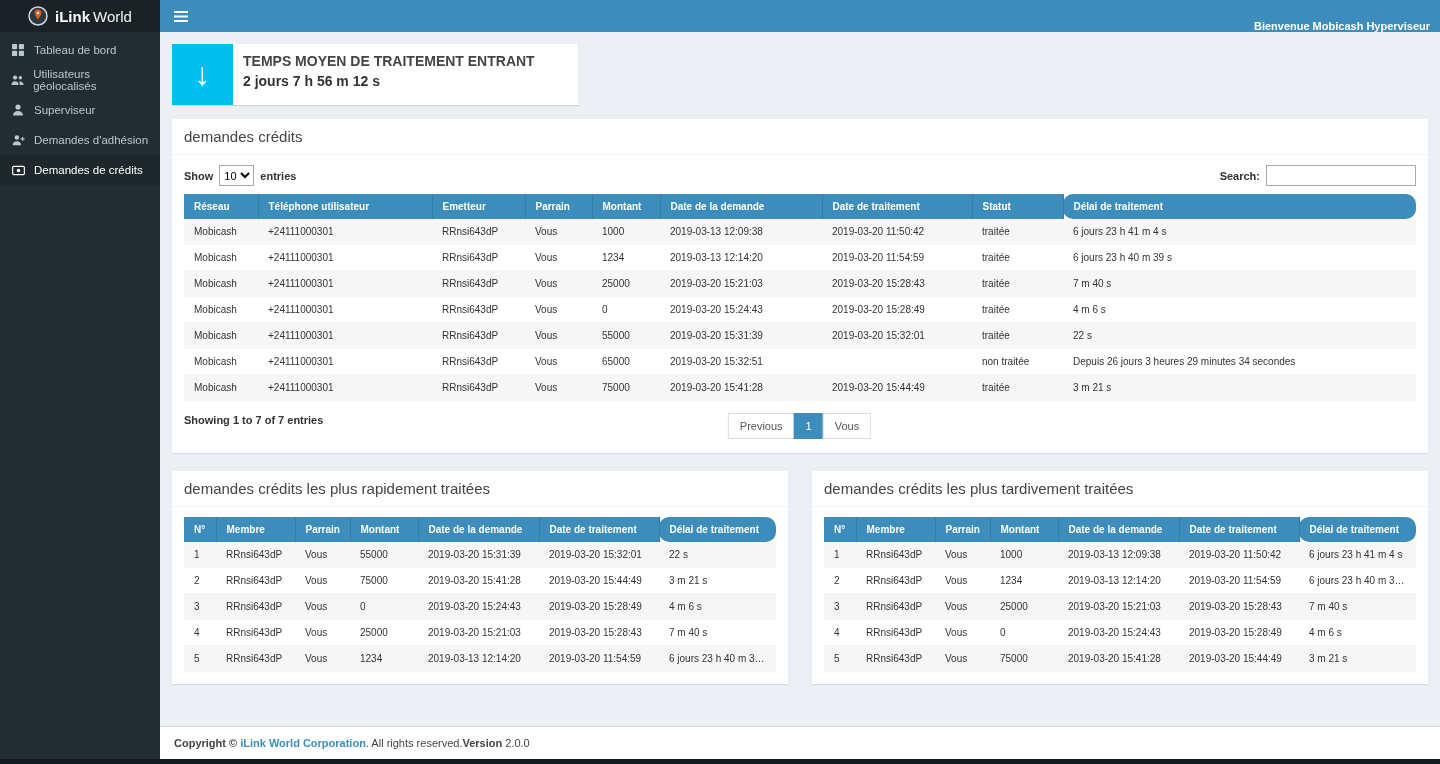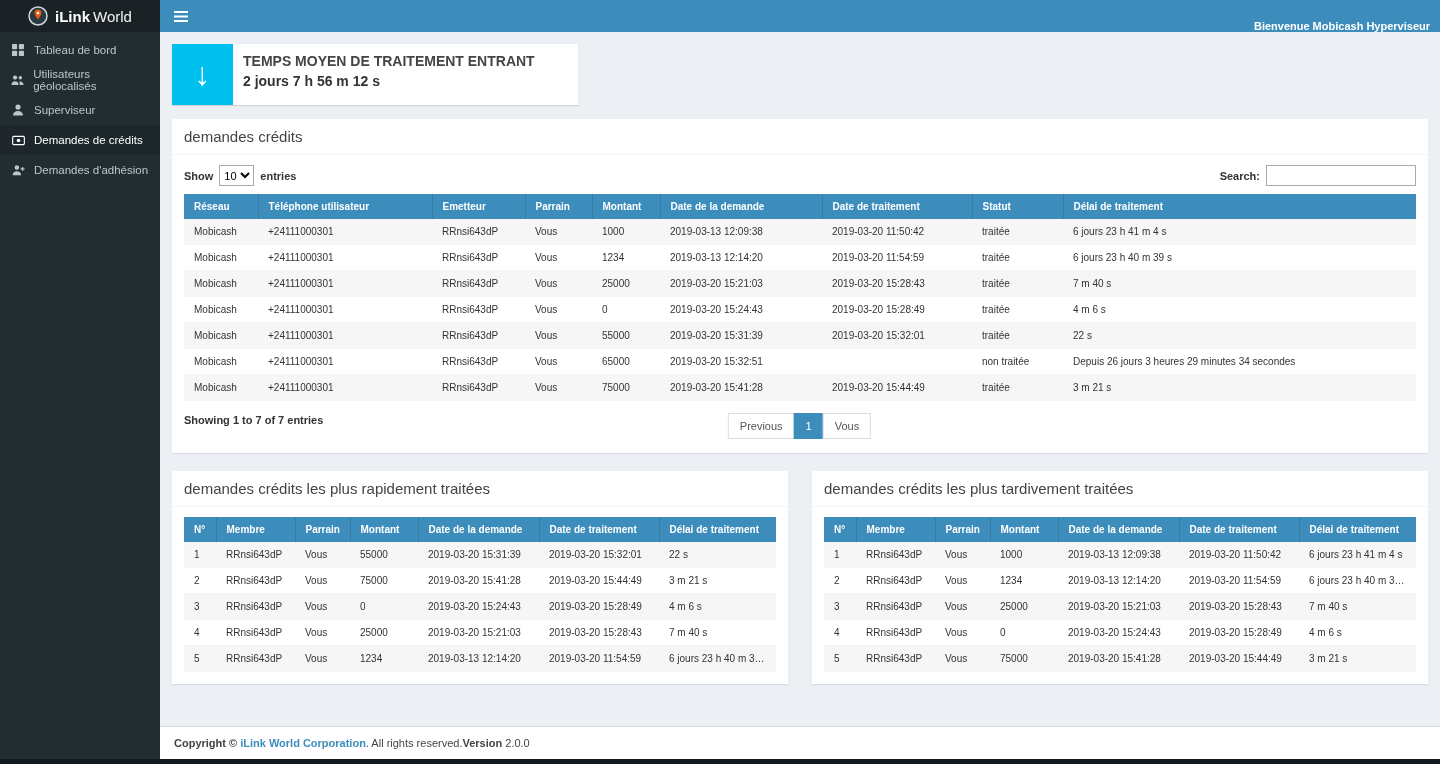--- a/index.html
+++ b/index.html
@@ -37,21 +37,21 @@
   .panel-title { padding:9px 12px; font-size:15px; color:#444; border-bottom:1px solid #f4f4f4; }
   .panel-body { padding:10px 12px 12px; }
 
   .dt-controls { display:flex; align-items:center; justify-content:space-between; margin-bottom:8px; font-size:11px; color:#333; font-weight:bold; }
   .show-group, .search-group { display:flex; align-items:center; gap:6px; }
   .len-select { font-size:11px; height:21px; border:1px solid #aaa; font-family:inherit; background:#fff; }
   .search-input { width:150px; height:21px; border:1px solid #aaa; padding:2px 5px; font-size:11px; font-family:inherit; }
 
   table { width:100%; border-collapse:collapse; table-layout:fixed; font-size:10px; }
   th { background:#3c8dbc; color:#fff; text-align:left; font-weight:bold; padding:7px 10px; border-right:1px solid #357ca5; white-space:nowrap; overflow:hidden; }
-  th:last-child { border-right:none; }
+  th:last-child { border-right:none;border-radius:10px; }
   td { padding:7px 10px; color:#333; border-bottom:1px solid #f4f4f4; white-space:nowrap; overflow:hidden; text-overflow:ellipsis; }
   tbody tr:nth-child(odd) { background:#f6f6f6; }
 
   .mc1{width:74px}.mc2{width:174px}.mc3{width:93px}.mc4{width:67px}.mc5{width:68px}.mc6{width:162px}.mc7{width:150px}.mc8{width:91px}
   .sc1{width:32px}.sc2{width:79px}.sc3{width:55px}.sc4{width:68px}.sc5{width:121px}.sc6{width:120px}
 
   .dt-footer { position:relative; margin-top:10px; height:30px; font-size:11px; }
   .dt-summary { font-weight:bold; color:#333; padding-top:3px; display:inline-block; }
   .paginate { position:absolute; left:50%; top:2px; transform:translateX(-50%); display:flex; }
   .page-btn { border:1px solid #ddd; background:#fff; color:#555; padding:6px 11px; font-size:11px; margin-left:-1px; cursor:pointer; }
@@ -106,38 +106,38 @@
       </div>
       <div class="nav-item">
         <span class="icon">
           <svg viewBox="0 0 14 14" width="12" height="12" fill="currentColor">
               <circle cx="7" cy="3.6" r="3"></circle>
               <path d="M1.2 13.5 c0-3.4 2.5-5.2 5.8-5.2 s5.8 1.8 5.8 5.2 z"></path>
             </svg>
         </span>
         <span>Superviseur</span>
       </div>
-      <div class="nav-item active">
-        <span class="icon">
-          <svg viewBox="0 0 16 12" width="13" height="11">
-              <rect x="0.8" y="1" width="14.4" height="10" rx="1.2" fill="none" stroke="currentColor" stroke-width="1.4"></rect>
-              <circle cx="8" cy="6" r="2.2" fill="currentColor"></circle>
-            </svg>
-        </span>
-        <span>Demandes de crédits</span>
-      </div>
       <div class="nav-item">
         <span class="icon">
           <svg viewBox="0 0 16 14" width="13" height="12" fill="currentColor">
               <circle cx="6" cy="4" r="2.8"></circle>
               <path d="M0.8 13.4 c0-3.2 2.3-4.9 5.2-4.9 s5.2 1.7 5.2 4.9 z"></path>
               <path d="M12.2 3.2 h1.6 v1.6 h1.6 v1.6 h-1.6 v1.6 h-1.6 V6.4 h-1.6 V4.8 h1.6 z"></path>
             </svg>
         </span>
         <span>Demandes d'adhésion</span>
+      </div>
+      <div class="nav-item active">
+        <span class="icon">
+          <svg viewBox="0 0 16 12" width="13" height="11">
+              <rect x="0.8" y="1" width="14.4" height="10" rx="1.2" fill="none" stroke="currentColor" stroke-width="1.4"></rect>
+              <circle cx="8" cy="6" r="2.2" fill="currentColor"></circle>
+            </svg>
+        </span>
+        <span>Demandes de crédits</span>
       </div>
     </nav>
   </aside>
 
   <div class="main">
     <header class="navbar">
       <div class="hamburger">
         <svg width="14" height="11" viewBox="0 0 14 11" fill="#fff">
             <rect x="0" y="0" width="14" height="2"></rect>
             <rect x="0" y="4.5" width="14" height="2"></rect>

